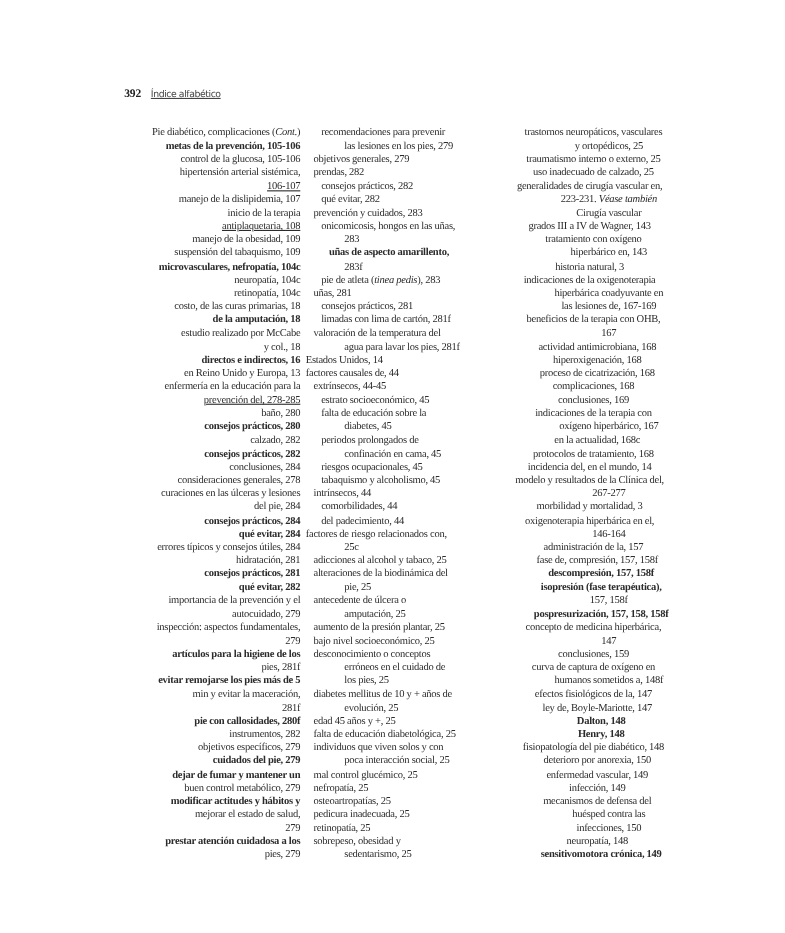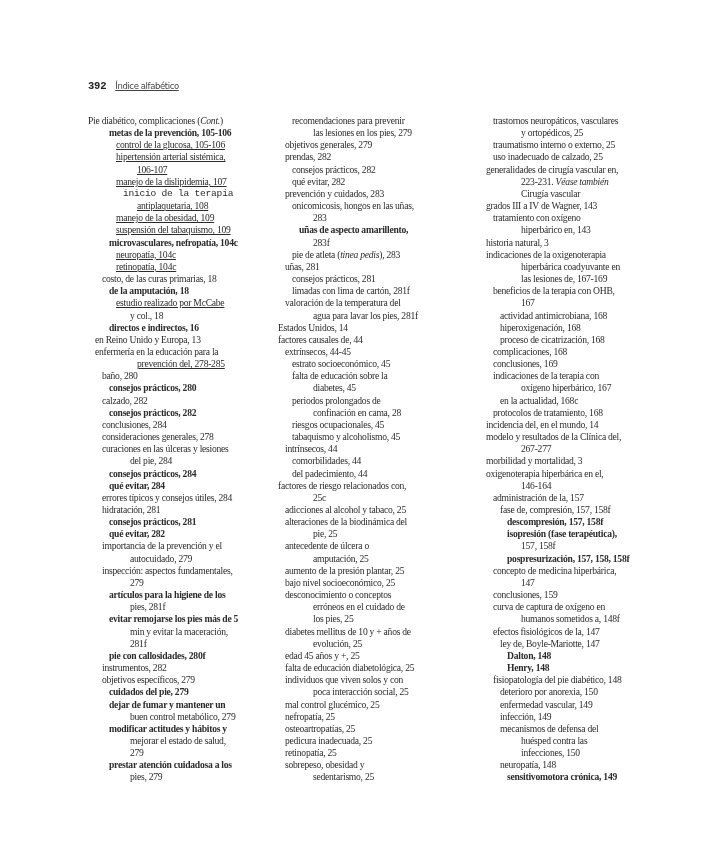--- a/index.html
+++ b/index.html
@@ -1,31 +1,31 @@
 <!DOCTYPE html>
 <html><head>
 <meta charset="utf-8">
 <style>
   html, body { margin: 0; padding: 0; background: #ffffff; }
   body { width: 714px; height: 848px; position: relative; overflow: hidden;
          font-family: "Liberation Serif", "DejaVu Serif", serif; color: #2b2b2b; }
   .header { position: absolute; left: 88px; top: 80px; height: 14px; display: flex; align-items: baseline; }
-  .page-num { font-family: Liberation Mono, monospace; font-weight: bold; font-size: 10.5px; color: #222; margin-right: 9px; letter-spacing: -0.2px; }
+  .page-num { font-family: Liberation Serif, serif; font-weight: bold; font-size: 10.5px; color: #222; margin-right: 9px; letter-spacing: -0.2px; margin-left: 25px; }
   .running-title { font-family: "DejaVu Sans", sans-serif; font-size: 8.5px; color: #444; letter-spacing: -0.4px; text-decoration: underline; }
   .col { position: absolute; top: 115px; font-size: 9.6px; line-height: 12.15px; letter-spacing: -0.25px; }
-  .col1 { left: 88px; width: 185px; }
+  .col1 { left: 88px; width: 185px; text-align: right; }
   .col2 { left: 278px; width: 182px; }
-  .col3 { left: 486px; width: 180px; }
+  .col3 { left: 446px; width: 180px; text-align: center; }
   .line { white-space: nowrap; display: block; }
   .i0 { padding-left: 0px; }
   .i1 { padding-left: 7px; }
   .i2 { padding-left: 14px; font-family: Liberation Serif, serif; }
   .i3 { padding-left: 21px; font-weight: bold; }
-  .i4 { padding-left: 28px; text-decoration: underline; }
-  .i5 { padding-left: 35px; font-family: Liberation Mono, monospace; }
+  .i4 { padding-left: 28px; }
+  .i5 { padding-left: 35px; }
   .c5 { padding-left: 35px; }
   .c6 { padding-left: 42px; }
   .c7 { padding-left: 49px; text-decoration: underline; }
   em { font-style: italic; }
 </style>
 </head>
 <body>
 
 <div class="header">
   <span class="page-num">392</span>
@@ -107,21 +107,21 @@
     <span class="line i2"><span>limadas con lima de cartón, 281f</span></span>
     <span class="line i1"><span>valoración de la temperatura del</span></span>
     <span class="line c5"><span>agua para lavar los pies, 281f</span></span>
     <span class="line i0"><span>Estados Unidos, 14</span></span>
     <span class="line i0"><span>factores causales de, 44</span></span>
     <span class="line i1"><span>extrínsecos, 44-45</span></span>
     <span class="line i2"><span>estrato socioeconómico, 45</span></span>
     <span class="line i2"><span>falta de educación sobre la</span></span>
     <span class="line c5"><span>diabetes, 45</span></span>
     <span class="line i2"><span>periodos prolongados de</span></span>
-    <span class="line c5"><span>confinación en cama, 28</span></span>
+    <span class="line c5"><span>confinación en cama, 45</span></span>
     <span class="line i2"><span>riesgos ocupacionales, 45</span></span>
     <span class="line i2"><span>tabaquismo y alcoholismo, 45</span></span>
     <span class="line i1"><span>intrínsecos, 44</span></span>
     <span class="line i2"><span>comorbilidades, 44</span></span>
     <span class="line i2"><span>del padecimiento, 44</span></span>
     <span class="line i0"><span>factores de riesgo relacionados con,</span></span>
     <span class="line c5"><span>25c</span></span>
     <span class="line i1"><span>adicciones al alcohol y tabaco, 25</span></span>
     <span class="line i1"><span>alteraciones de la biodinámica del</span></span>
     <span class="line c5"><span>pie, 25</span></span>

